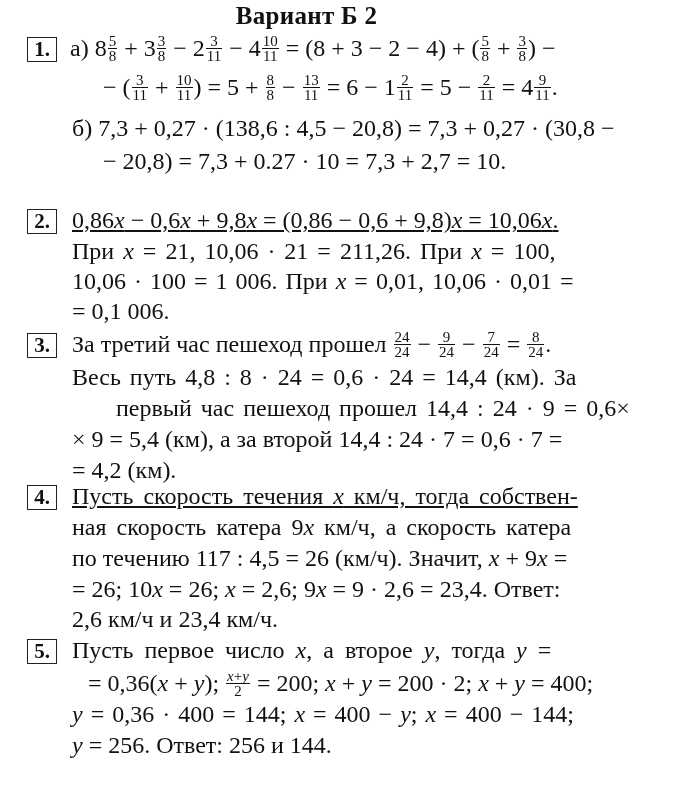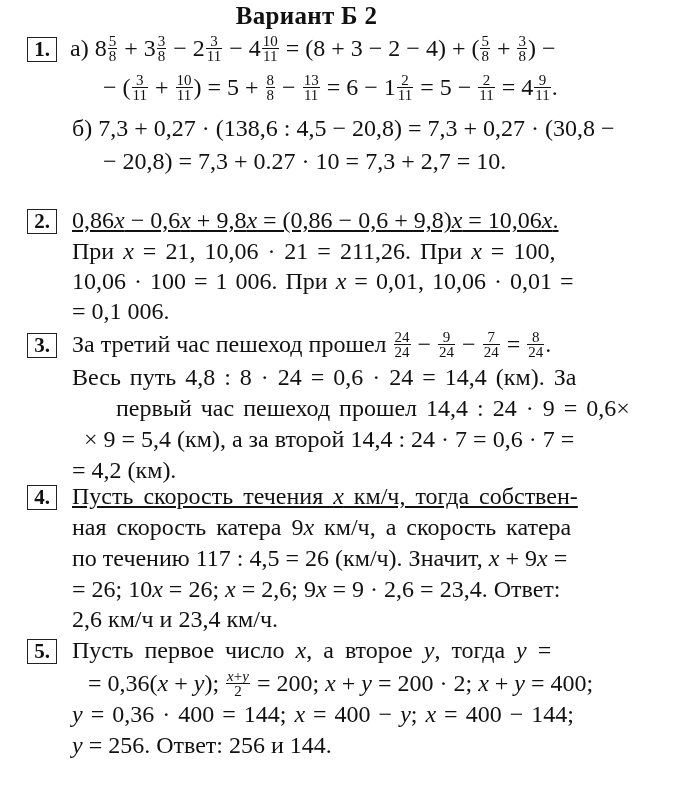--- a/index.html
+++ b/index.html
@@ -59,21 +59,21 @@
   <div class="line" style="top:236px;left:72px;word-spacing:3px;">При <i class="v">x</i> = 21, 10,06 · 21 = 211,26. При <i class="v">x</i> = 100,</div>
   <div class="line" style="top:266px;left:72px;word-spacing:2px;">10,06 · 100 = 1 006. При <i class="v">x</i> = 0,01, 10,06 · 0,01 =</div>
   <div class="line" style="top:296px;left:72px;">= 0,1 006.</div>
 </div>
 
 <div>
   <div class="num-box" style="top:333px;left:27px;">3.</div>
   <div class="line" style="top:329px;left:72px;">За третий час пешеход прошел <span class="frac"><span class="n">24</span><span class="d">24</span></span> − <span class="frac"><span class="n">9</span><span class="d">24</span></span> − <span class="frac"><span class="n">7</span><span class="d">24</span></span> = <span class="frac"><span class="n">8</span><span class="d">24</span></span>.</div>
   <div class="line" style="top:362px;left:72px;word-spacing:3px;">Весь путь 4,8 : 8 · 24 = 0,6 · 24 = 14,4 (км). За</div>
   <div class="line" style="top:393px;left:72px;word-spacing:3px;margin-left:44px;">первый час пешеход прошел 14,4 : 24 · 9 = 0,6×</div>
-  <div class="line" style="top:424px;left:72px;margin-left:12px;">× 9 = 5,4 (км), а за второй 14,4 : 24 · 7 = 0,6 · 7 =</div>
+  <div class="line" style="top:424px;left:72px;">× 9 = 5,4 (км), а за второй 14,4 : 24 · 7 = 0,6 · 7 =</div>
   <div class="line" style="top:455px;left:72px;">= 4,2 (км).</div>
 </div>
 
 <div>
   <div class="num-box" style="top:485px;left:27px;">4.</div>
   <div class="line" style="top:481px;left:72px;word-spacing:4px;text-decoration:underline;">Пусть скорость течения <i class="v">x</i> км/ч, тогда собствен-</div>
   <div class="line" style="top:512px;left:72px;word-spacing:4px;">ная скорость катера 9<i class="v">x</i> км/ч, а скорость катера</div>
   <div class="line" style="top:543px;left:72px;text-align:right;">по течению 117 : 4,5 = 26 (км/ч). Значит, <i class="v">x</i> + 9<i class="v">x</i> =</div>
   <div class="line" style="top:574px;left:72px;">= 26; 10<i class="v">x</i> = 26; <i class="v">x</i> = 2,6; 9<i class="v">x</i> = 9 · 2,6 = 23,4. Ответ:</div>
   <div class="line" style="top:604px;left:72px;">2,6 км/ч и 23,4 км/ч.</div>

